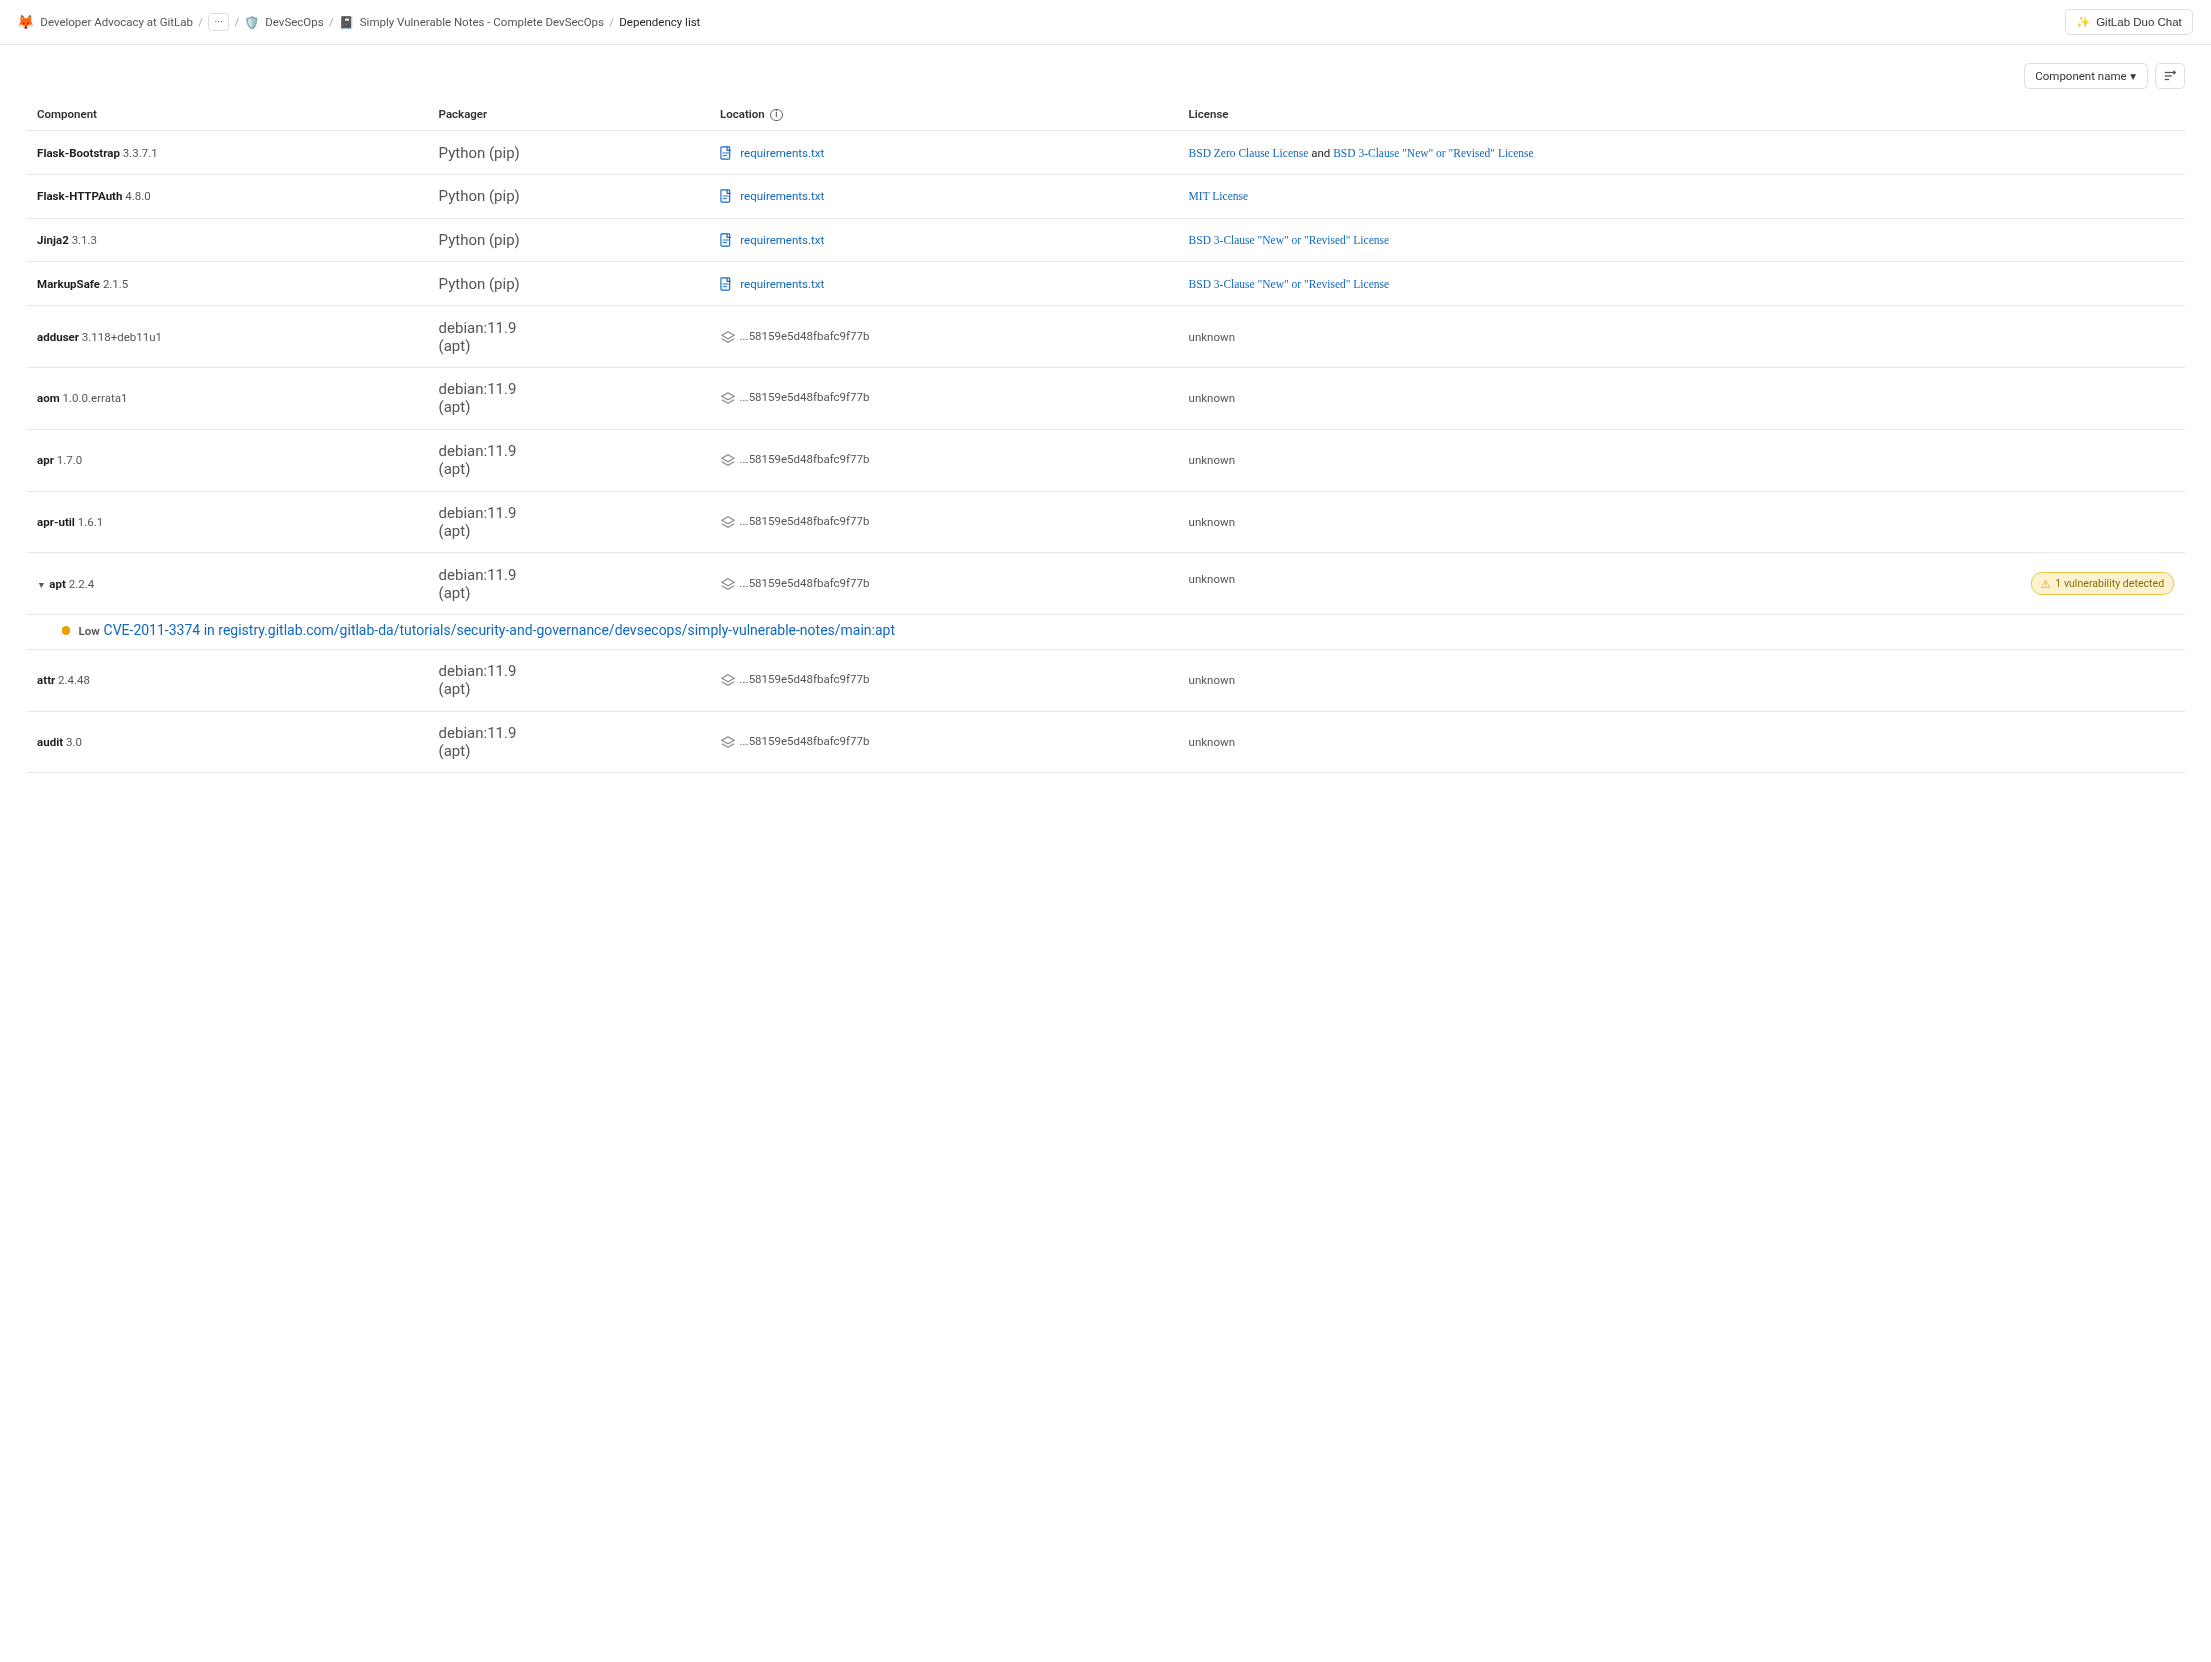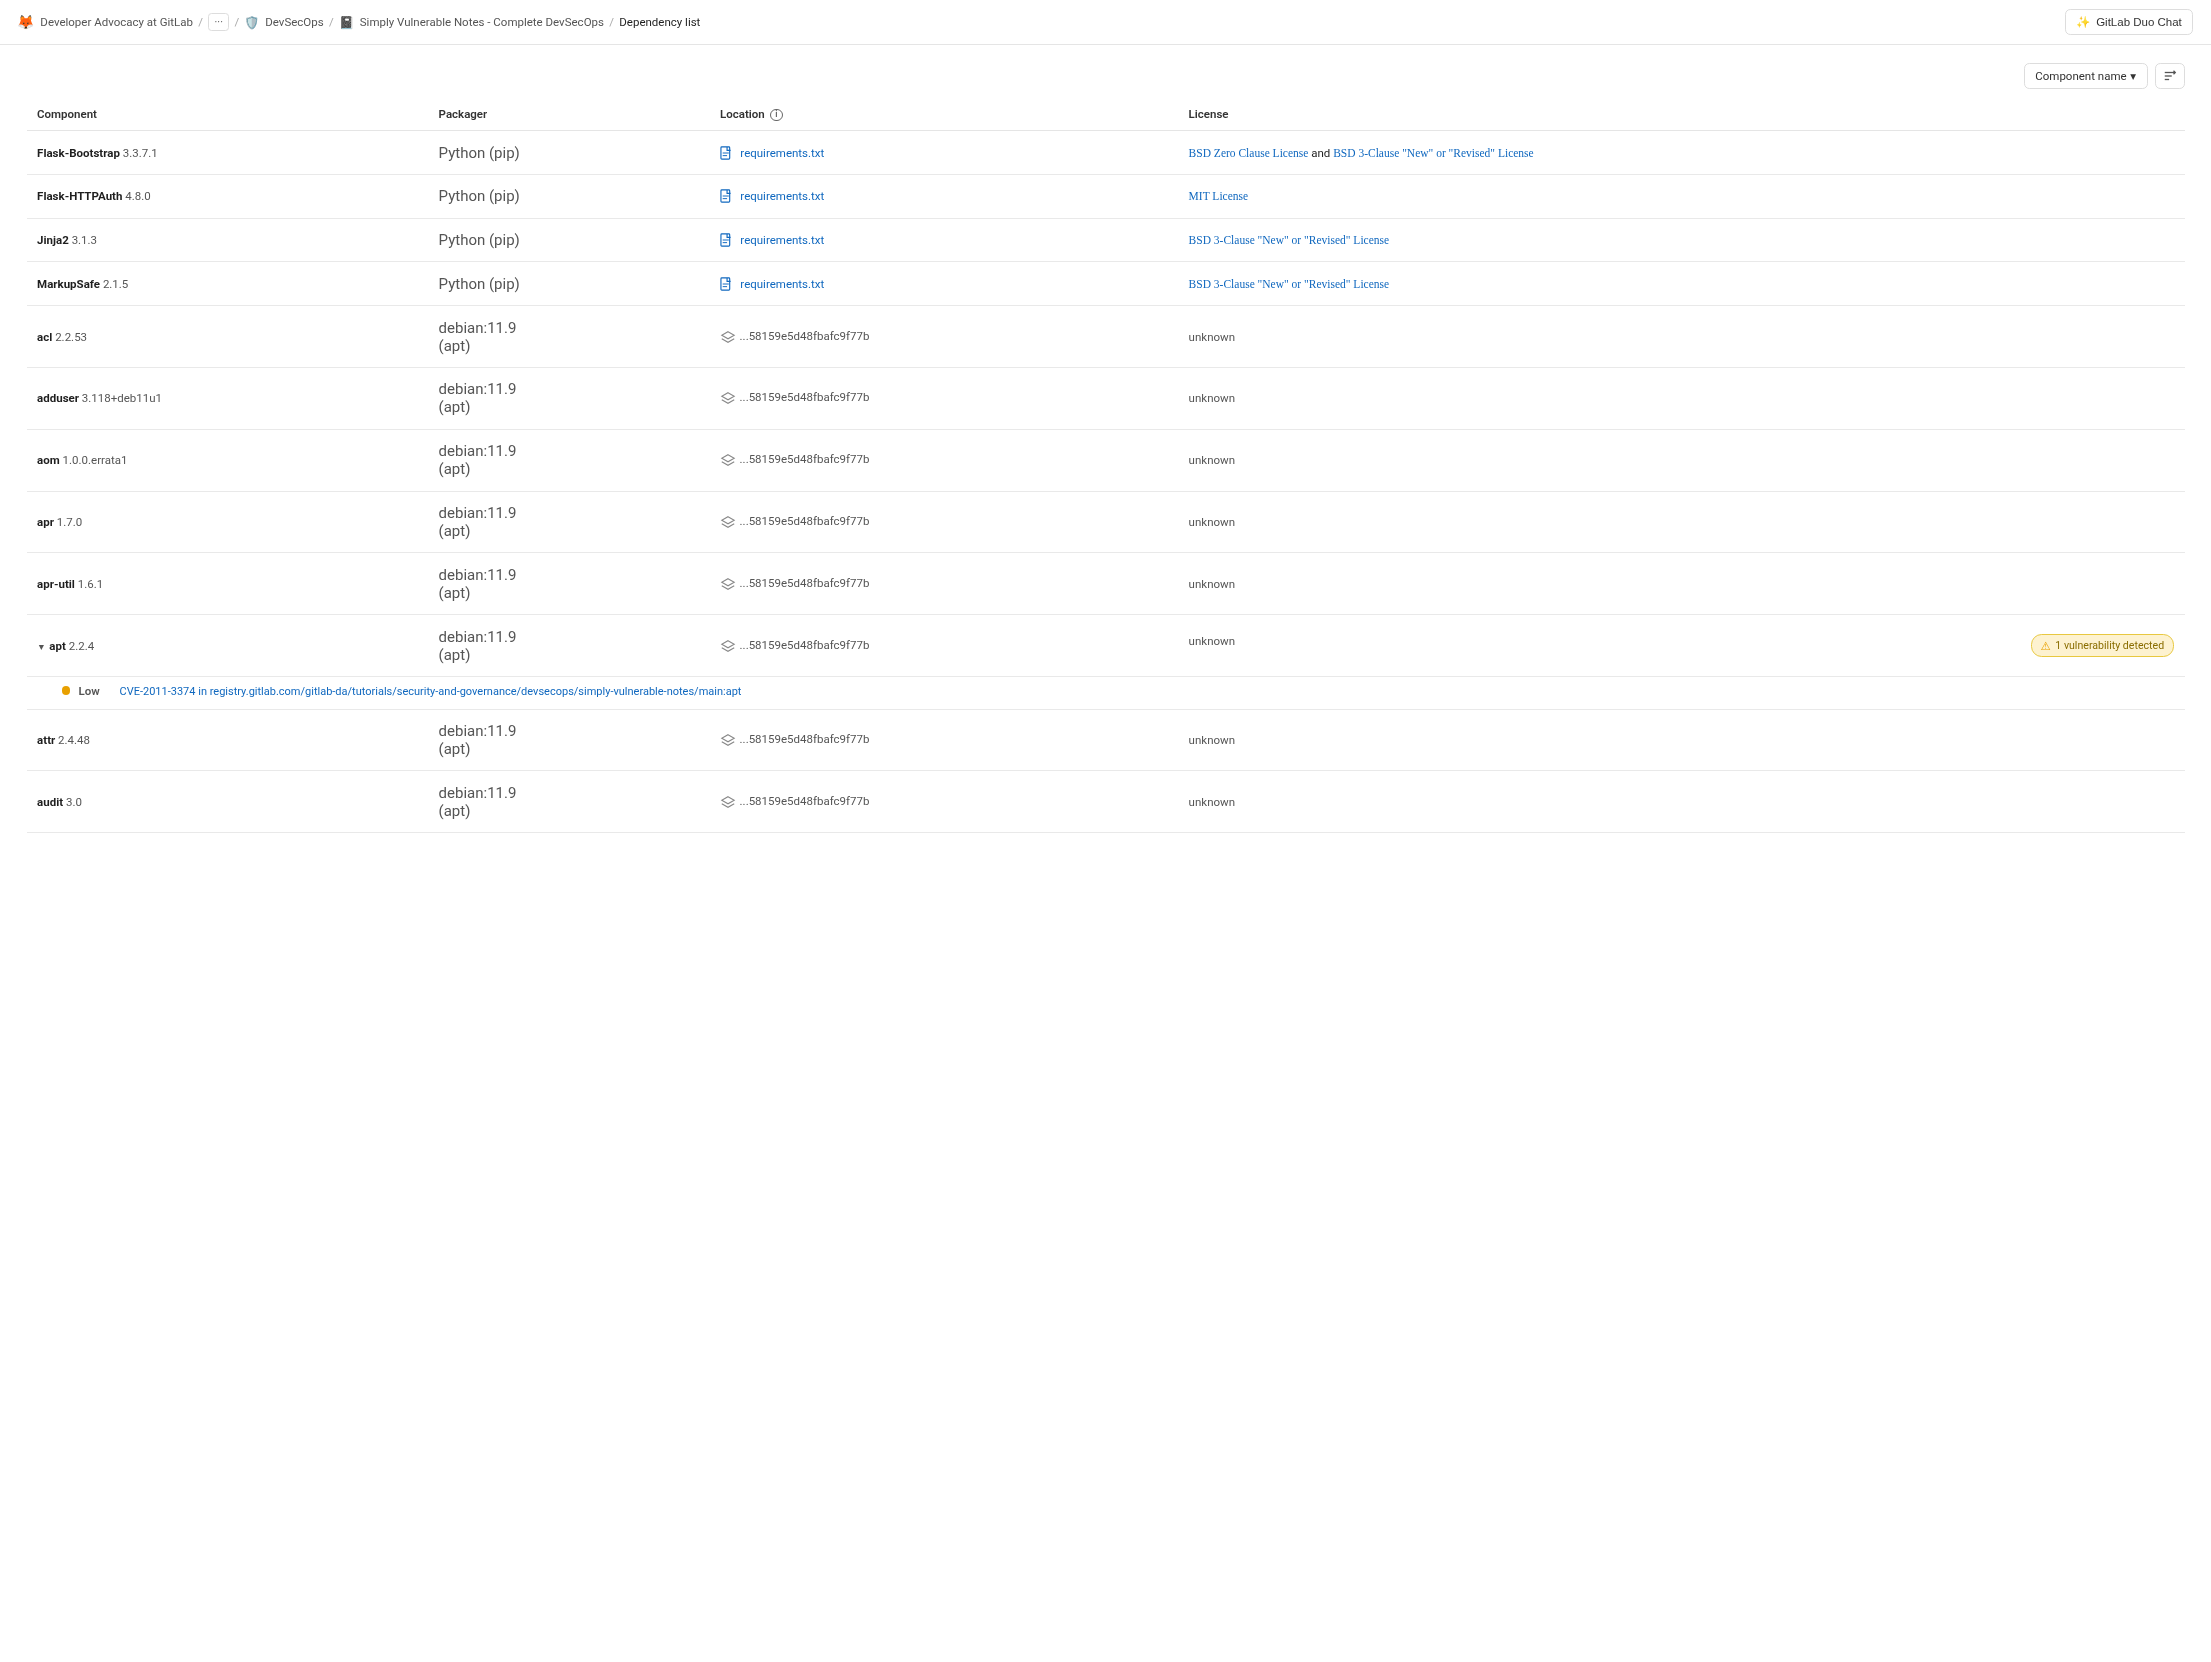--- a/index.html
+++ b/index.html
@@ -187,22 +187,21 @@
     }
     .severity-label {
       font-weight: 600;
       color: #555;
       margin-right: 1px;
       font-size: 11.5px;
     }
     .cve-link {
       color: #1068bf;
       text-decoration: none;
-      font-size: 11px;
-      margin-left: 16px;
+      font-size: 14px;
     }
 
     
     .expand-icon {
       color: #555;
       font-size: 8.8px;
       margin-right: 3.5px;
       cursor: pointer;
     }
 
@@ -339,29 +338,20 @@
             <a href="#" class="location-link"><svg width="12.4" height="14" viewBox="0 0 14 16" fill="none" style="vertical-align:middle;margin-right:3.5px;">
     <rect x="1" y="1" width="10" height="14" rx="1" stroke="#1068bf" stroke-width="1.3" fill="none"></rect>
     <polyline points="8,1 8,5 12,5" stroke="#1068bf" stroke-width="1.3" fill="none"></polyline>
     <line x1="3" y1="8" x2="10" y2="8" stroke="#1068bf" stroke-width="1.1"></line>
     <line x1="3" y1="11" x2="8" y2="11" stroke="#1068bf" stroke-width="1.1"></line>
   </svg>requirements.txt</a>
           </td>
           <td><a href="#" class="license-link">BSD 3-Clause "New" or "Revised" License</a></td>
         </tr>
         <tr>
-          <td><span class="comp-name">acl</span> <span class="comp-version">2.2.53</span></td>
-          <td><span class="packager-text">debian:11.9<br>(apt)</span></td>
-          <td><svg width="16" height="16" viewBox="0 0 18 18" fill="none" style="vertical-align:middle;margin-right:3.5px;">
-    <polygon points="9,3 16,7 9,11 2,7" stroke="#888" stroke-width="1.2" fill="none"></polygon>
-    <polyline points="2,11 9,15 16,11" stroke="#888" stroke-width="1.2" fill="none"></polyline>
-  </svg><span class="hash-text">...58159e5d48fbafc9f77b</span></td>
-          <td><span class="license-text">unknown</span></td>
-        </tr>
-        <tr>
           <td><span class="comp-name">adduser</span> <span class="comp-version">3.118+deb11u1</span></td>
           <td><span class="packager-text">debian:11.9<br>(apt)</span></td>
           <td><svg width="16" height="16" viewBox="0 0 18 18" fill="none" style="vertical-align:middle;margin-right:3.5px;">
     <polygon points="9,3 16,7 9,11 2,7" stroke="#888" stroke-width="1.2" fill="none"></polygon>
     <polyline points="2,11 9,15 16,11" stroke="#888" stroke-width="1.2" fill="none"></polyline>
   </svg><span class="hash-text">...58159e5d48fbafc9f77b</span></td>
           <td><span class="license-text">unknown</span></td>
         </tr>
         <tr>
           <td><span class="comp-name">aom</span> <span class="comp-version">1.0.0.errata1</span></td>

